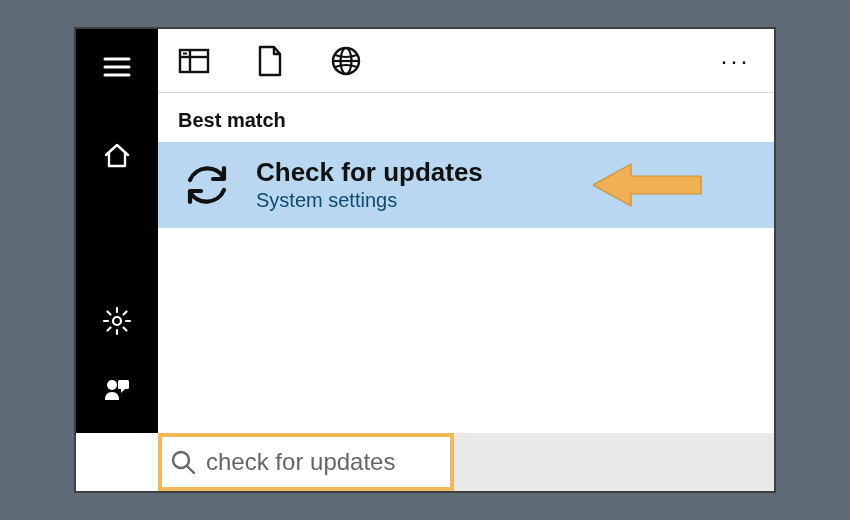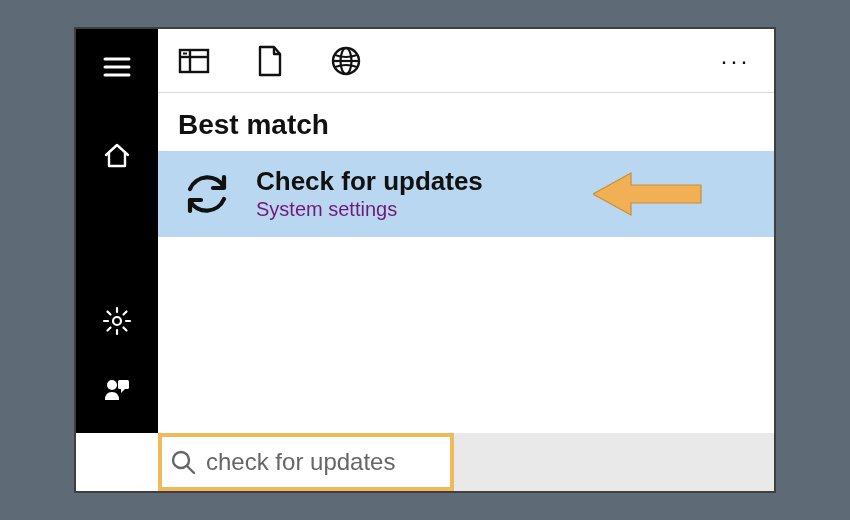--- a/index.html
+++ b/index.html
@@ -42,36 +42,36 @@
   .panel-top .filter {
     width: 48px; height: 48px;
     display: flex; align-items: center; justify-content: center;
     cursor: pointer;
     color: #111;
   }
   .panel-top .spacer { flex:1; }
   .panel-top .more { font-size: 24px; letter-spacing: 2px; color:#111; cursor:pointer; padding:0 12px;}
   .best-match-label {
     font-weight: 700;
-    font-size: 28px;
+    font-size: 20px;
     padding: 16px 20px 10px 20px;
     color: #111;
   }
   .result-row {
     background: #bad7f1;
     display: flex;
     align-items: center;
     padding: 14px 20px;
     gap: 20px;
     cursor: pointer;
     position: relative;
   }
   .result-icon { width: 58px; height: 58px; display:flex; align-items:center; justify-content:center; }
   .result-text .title { font-size: 26px; font-weight: 600; color:#111; line-height:1.15; }
-  .result-text .subtitle { font-size: 20px; color:#701a75; margin-top:2px; }
+  .result-text .subtitle { font-size: 20px; color:#0c4a6e; margin-top:2px; }
   .arrow-annot {
     position:absolute;
     left: 435px; top: 50%; transform: translateY(-50%);
     pointer-events:none;
   }
   .results-fill { flex:1; }
   .search-row {
     height: 58px;
     display:flex;
     align-items:stretch;

